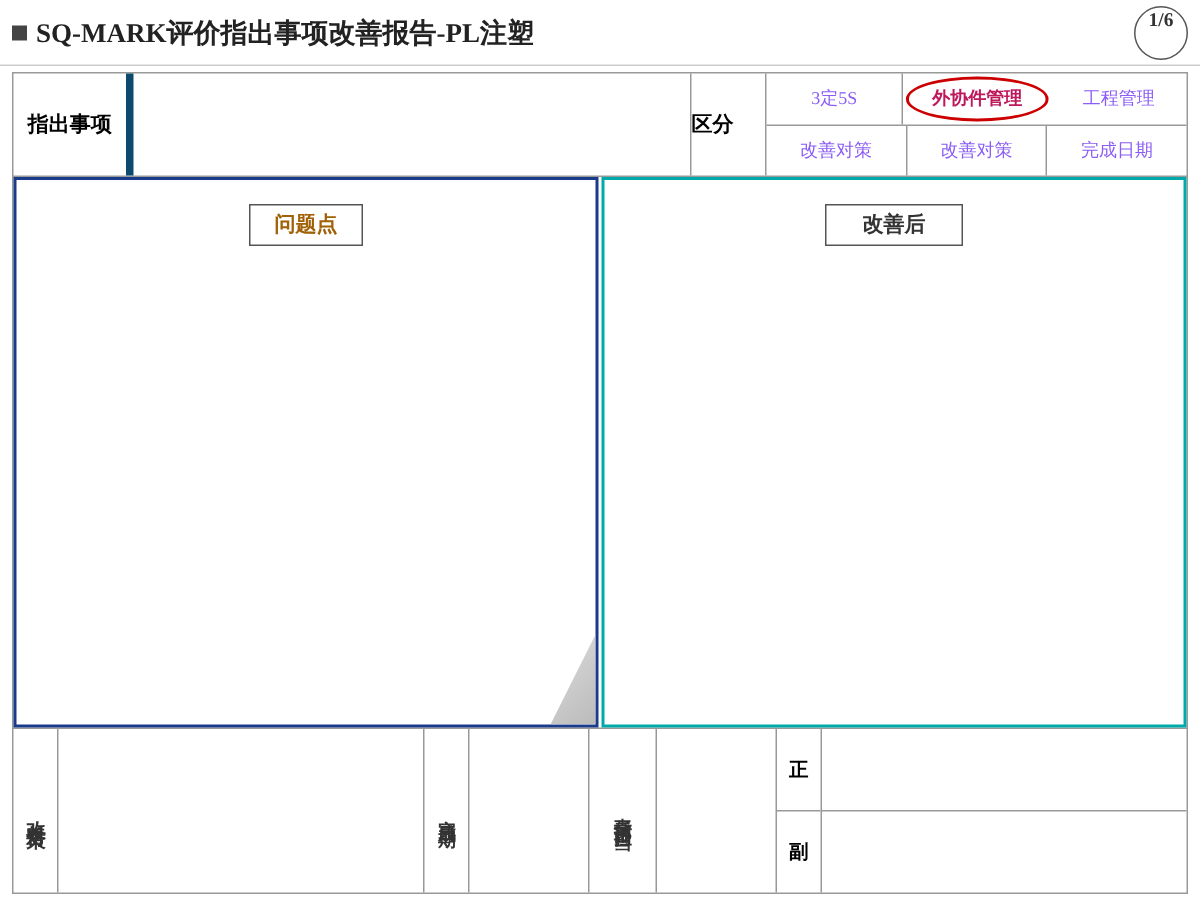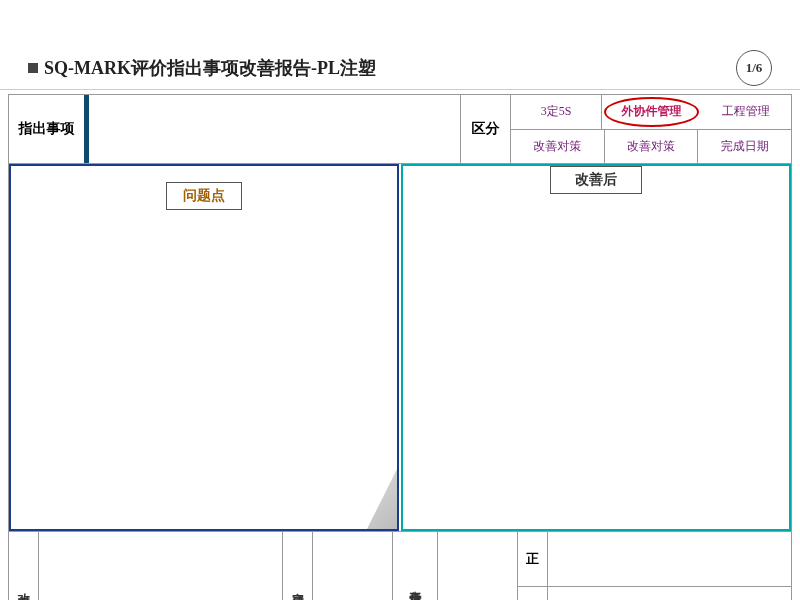--- a/index.html
+++ b/index.html
@@ -10,24 +10,23 @@
       height: 600px;
       overflow: hidden;
       position: relative;
     }
 
     
     .header {
       display: flex;
       align-items: center;
       justify-content: space-between;
-      padding: 6px 28px;
+      padding: 6px 8px;
       border-bottom: 1px solid #ccc;
       height: 44px;
-      margin-top: 46px;
     }
     .header-title {
       font-size: 18px;
       font-weight: bold;
       color: #222;
       display: flex;
       align-items: center;
       gap: 4px;
     }
     .header-title .small-square {
@@ -36,21 +35,21 @@
       background: #444;
       display: inline-block;
       margin-right: 2px;
     }
     .page-badge {
       border: 1.5px solid #555;
       border-radius: 50%;
       width: 36px;
       height: 36px;
       display: flex;
-      align-items: center;
+      align-items: flex-start;
       justify-content: center;
       font-size: 13px;
       font-weight: bold;
       color: #333;
     }
 
     
     .main {
       padding: 4px 8px;
       height: calc(600px - 44px);
@@ -77,21 +76,21 @@
     }
     .cell-content-wide {
       flex: 1;
       border-right: 1px solid #999;
     }
     .cell-qufen {
       width: 50px;
       border-right: 1px solid #999;
       display: flex;
       align-items: center;
-      justify-content: center;
+      justify-content: flex-start;
       font-size: 14px;
       font-weight: bold;
     }
     .right-categories {
       display: flex;
       flex-direction: column;
       width: 280px;
     }
     .categories-top {
       display: flex;
@@ -102,21 +101,21 @@
       display: flex;
       flex: 1;
     }
     .cat-cell {
       flex: 1;
       border-right: 1px solid #999;
       display: flex;
       align-items: center;
       justify-content: center;
       font-size: 12px;
-      color: #701a75;
+      color: #8b5cf6;
     }
     .cat-cell:last-child {
       border-right: none;
     }
     .cat-cell.highlighted {
       border: 2px solid #c00;
       border-radius: 50%;
       margin: 2px;
       color: #be185d;
       font-weight: bold;
@@ -149,20 +148,21 @@
       font-weight: bold;
       color: #a16207;
     }
     .right-panel {
       flex: 1;
       border: 2px solid #00aaaa;
       margin-left: 2px;
       display: flex;
       align-items: flex-start;
       justify-content: center;
+      padding-top: 16px;
     }
     .improvement-box {
       border: 1px solid #555;
       padding: 4px 24px;
       font-size: 14px;
       font-weight: bold;
       color: #333;
     }
 
     

